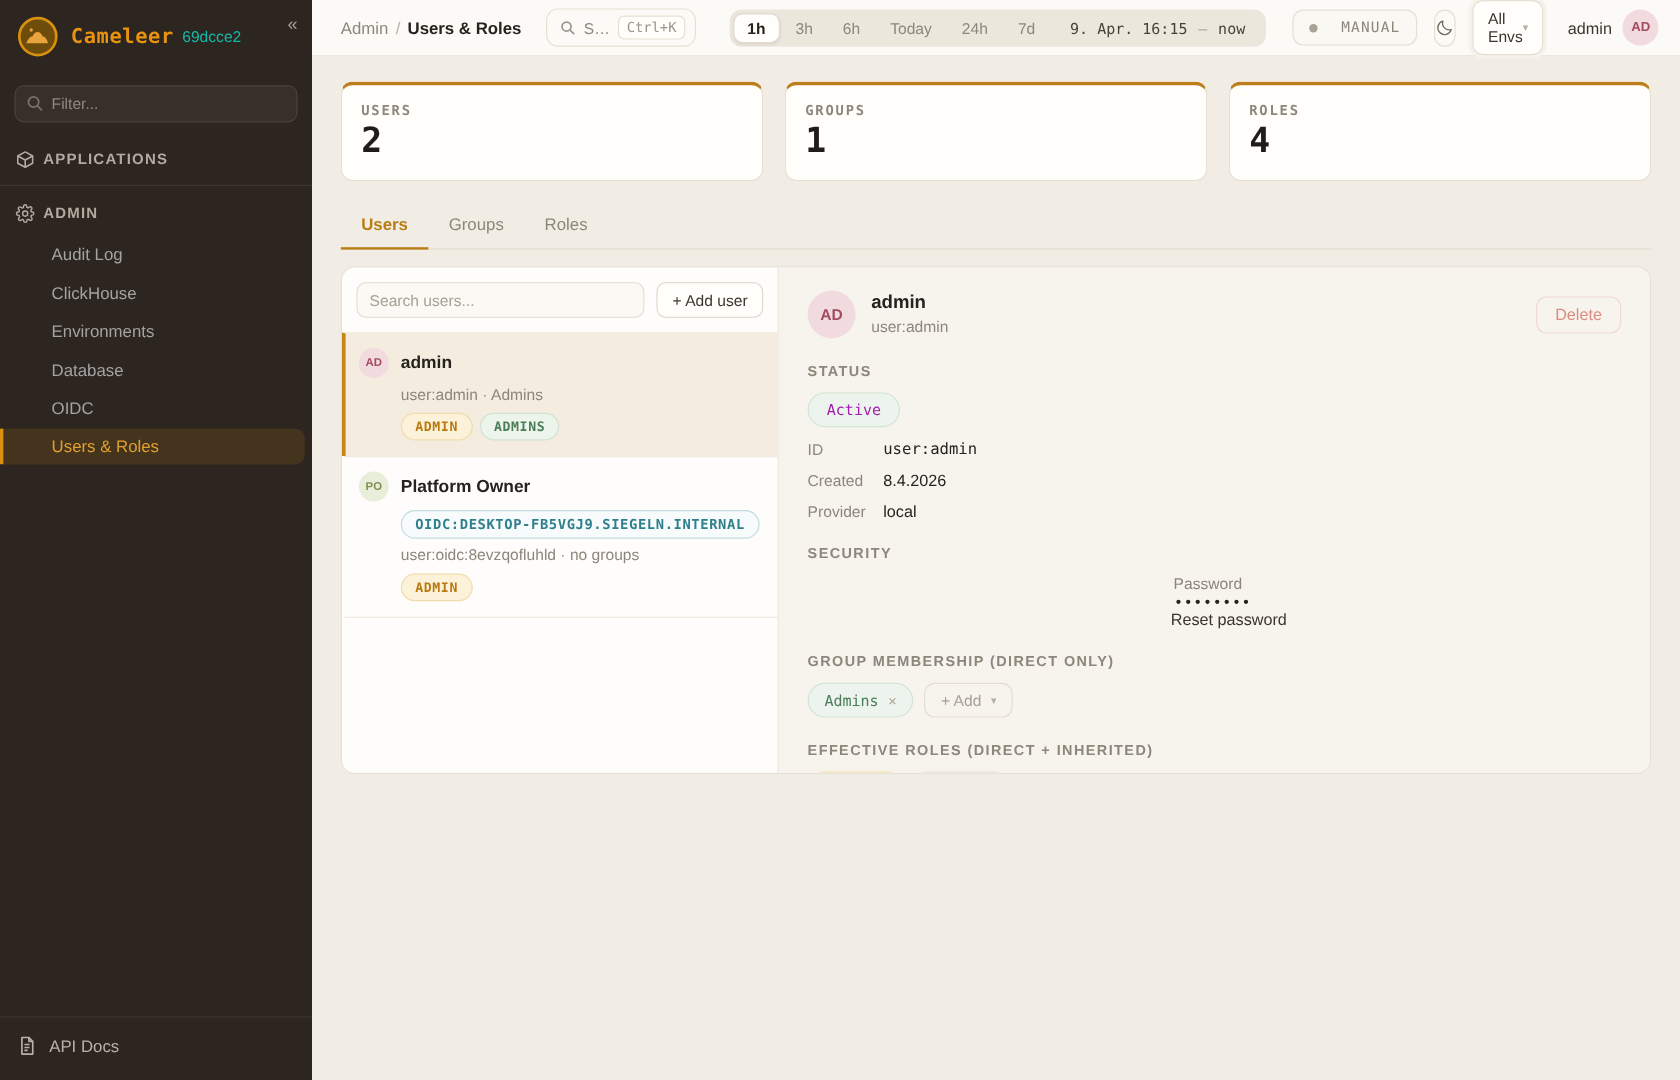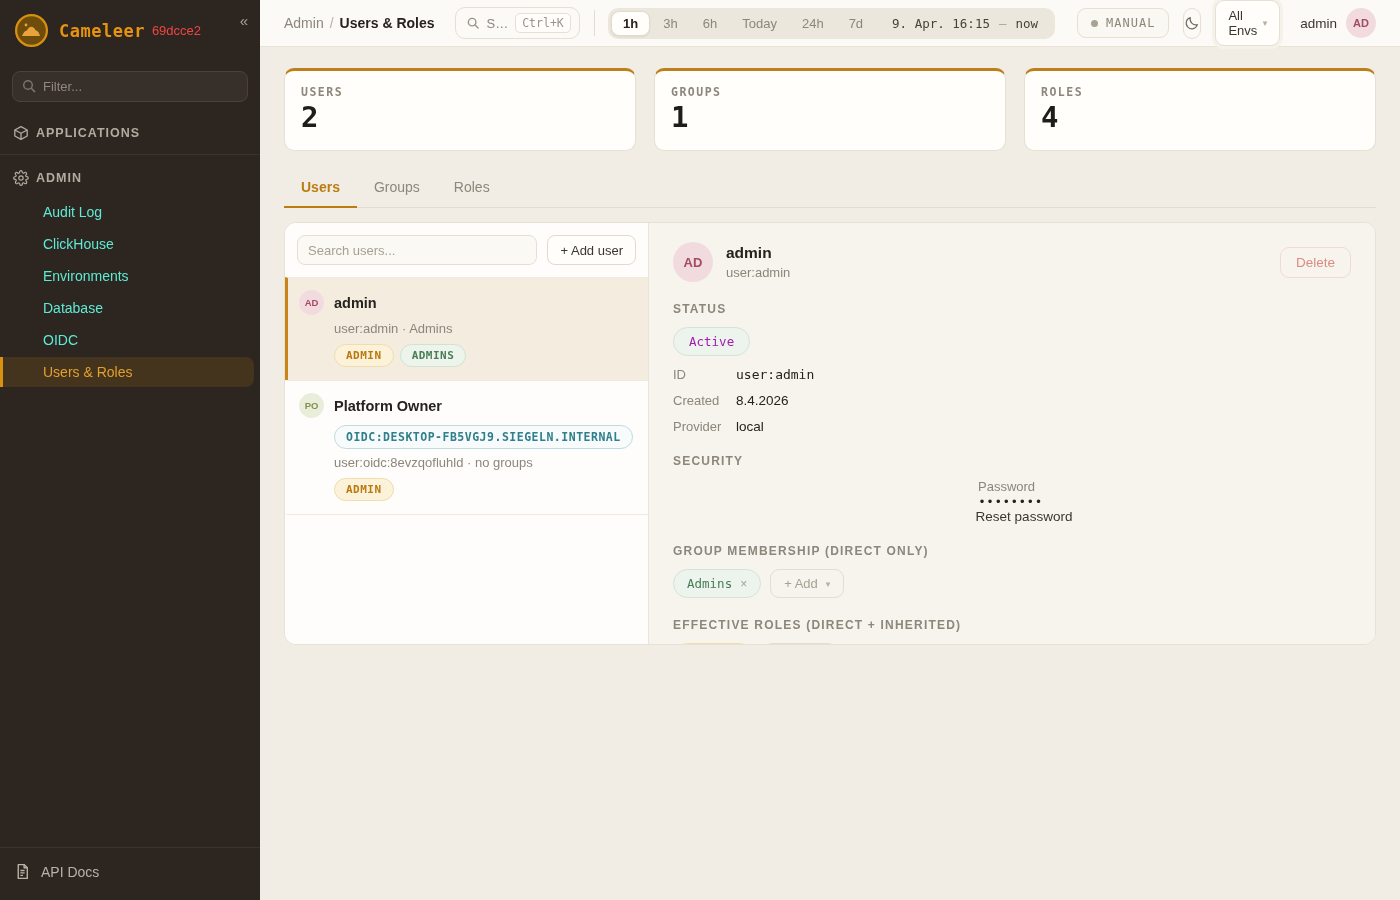--- a/index.html
+++ b/index.html
@@ -14,34 +14,34 @@
 
   
   .sidebar {
     position: absolute; left: 0; top: 0; bottom: 0; width: 260px;
     background: #2d2620; color: #cdc6ba;
     display: flex; flex-direction: column;
   }
   .logo-row { display: flex; align-items: center; padding: 13px 14px 13px 14px; position: relative; }
   .logo-badge { width: 35px; height: 35px; flex: 0 0 auto; }
   .logo-text { margin-left: 10px; font-family: "DejaVu Sans Mono", monospace; font-weight: bold; font-size: 17px; color: #e8930f; letter-spacing: 0.5px; }
-  .logo-build { margin-left: 7px; font-size: 13px; color: #ef4444; }
+  .logo-build { margin-left: 7px; font-size: 13px; color: #14b8a6; }
   .collapse-btn { position: absolute; right: 12px; top: 12px; color: #aaa396; font-size: 15px; cursor: pointer; }
   .filter-wrap { margin: 10px 12px 14px; position: relative; }
   .filter-input {
     width: 100%; height: 31px; background: #37302a; border: 1px solid #4a4237;
     border-radius: 8px; color: #cdc6ba; font-size: 13px; padding: 0 10px 0 30px;
     font-family: "Liberation Sans", sans-serif; outline: none;
   }
   .filter-input::placeholder { color: #8f887c; }
   .filter-icon { position: absolute; left: 9px; top: 7px; opacity: 0.75; }
   .side-section { display: flex; align-items: center; gap: 7px; padding: 9px 13px; font-size: 12.5px; font-weight: bold; letter-spacing: 1px; color: #b2aba0; }
   .side-divider { height: 1px; background: #3c342b; margin: 4px 0 6px; }
   .side-items { display: flex; flex-direction: column; gap: 2px; padding: 2px 0 0; }
-  .side-item { padding: 7px 12px 7px 40px; font-size: 14px; color: #5eead4; border-left: 3px solid transparent; cursor: pointer; }
+  .side-item { padding: 7px 12px 7px 40px; font-size: 14px; color: #a3a3a3; border-left: 3px solid transparent; cursor: pointer; }
   .side-item.active {
     background: rgba(224, 147, 15, 0.13);
     border-left-color: #d9920f; color: #e2a02e;
     border-radius: 0 8px 8px 0; margin-right: 6px;
   }
   .side-footer { margin-top: auto; border-top: 1px solid #3c342b; padding: 15px 14px 20px; display: flex; align-items: center; gap: 10px; font-size: 14px; color: #b9b2a6; }
 
   
   .main { position: absolute; left: 260px; right: 0; top: 0; bottom: 0; display: flex; flex-direction: column; }
   .topbar {
@@ -57,21 +57,21 @@
     border-radius: 10px; padding: 5px 8px 5px 10px; cursor: pointer; margin-left: 6px;
   }
   .search-btn .s-label { color: #8d867b; font-size: 13px; }
   .kbd { font-family: "DejaVu Sans Mono", monospace; font-size: 11.5px; color: #9a948a; background: #fffefb; border: 1px solid #e5dfd4; border-radius: 5px; padding: 2px 6px; }
   .v-divider { width: 1px; height: 26px; background: #e2dcd1; }
   .timebar { display: flex; align-items: center; background: #ece7dd; border-radius: 10px; padding: 3px; gap: 1px; }
   .time-btn { font-size: 13px; color: #8d867b; padding: 5px 12px; border-radius: 8px; cursor: pointer; white-space: nowrap; }
   .time-btn.active { background: #fffefb; color: #26231f; font-weight: bold; border: 1px solid #e0dacf; box-shadow: 0 1px 2px rgba(60,50,30,0.08); padding: 4px 11px; }
   .time-range { display: flex; align-items: center; gap: 9px; padding: 4px 14px 4px 16px; font-family: "DejaVu Sans Mono", monospace; font-size: 12.5px; color: #47423a; white-space: nowrap; text-align: right; }
   .time-dash { color: #aaa396; }
-  .manual-btn { display: flex; align-items: center; gap: 8px; border: 1px solid #e5dfd4; border-radius: 9px; background: #faf8f2; padding: 7px 13px; cursor: pointer; margin-left: 8px; }
+  .manual-btn { display: flex; align-items: center; gap: 20px; border: 1px solid #e5dfd4; border-radius: 9px; background: #faf8f2; padding: 7px 13px; cursor: pointer; margin-left: 8px; }
   .manual-dot { width: 7px; height: 7px; border-radius: 50%; background: #a9a296; }
   .manual-label { font-family: "DejaVu Sans Mono", monospace; font-size: 12px; letter-spacing: 1px; color: #8d867b; }
   .icon-btn { width: 31px; height: 31px; border: 1px solid #e5dfd4; border-radius: 9px; background: #fcfaf6; display: flex; align-items: center; justify-content: center; cursor: pointer; }
   .env-select { display: flex; align-items: center; justify-content: space-between; width: 128px; border: 1px solid #e5dfd4; border-radius: 9px; background: #fffefb; padding: 7px 12px; cursor: pointer; box-shadow: 0 0 0 3px #f5f2ea; }
   .env-label { font-size: 13px; color: #3a362f; }
   .caret { font-size: 9px; color: #b5aea3; }
   .user-chip { display: flex; align-items: center; gap: 9px; margin-left: 6px; }
   .user-name { font-size: 13.5px; color: #3a362f; }
   .avatar { border-radius: 50%; background: #f2dbdf; color: #a34b60; font-weight: bold; display: flex; align-items: center; justify-content: center; }
   .avatar.sm { width: 30px; height: 30px; font-size: 11px; }

